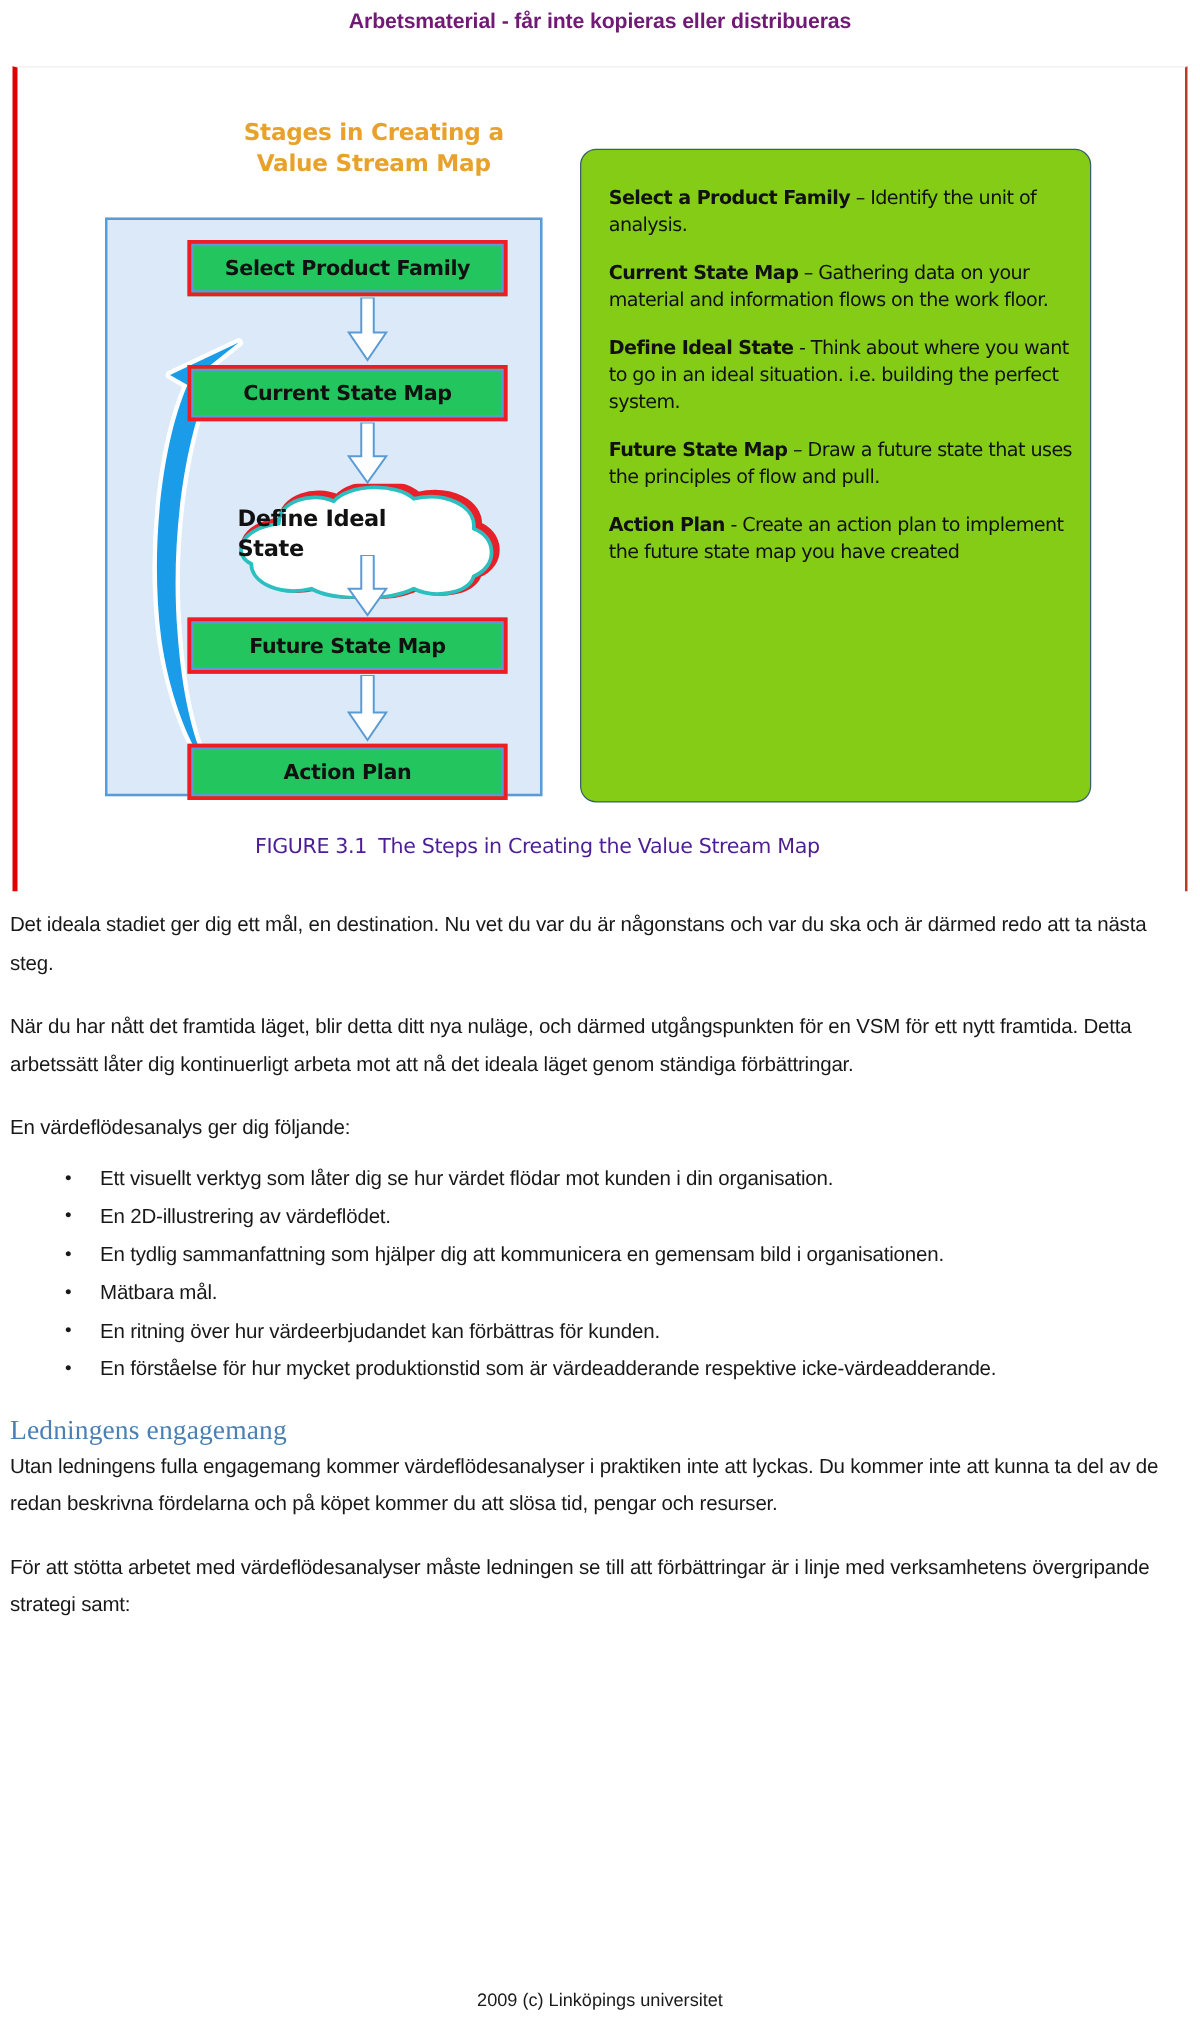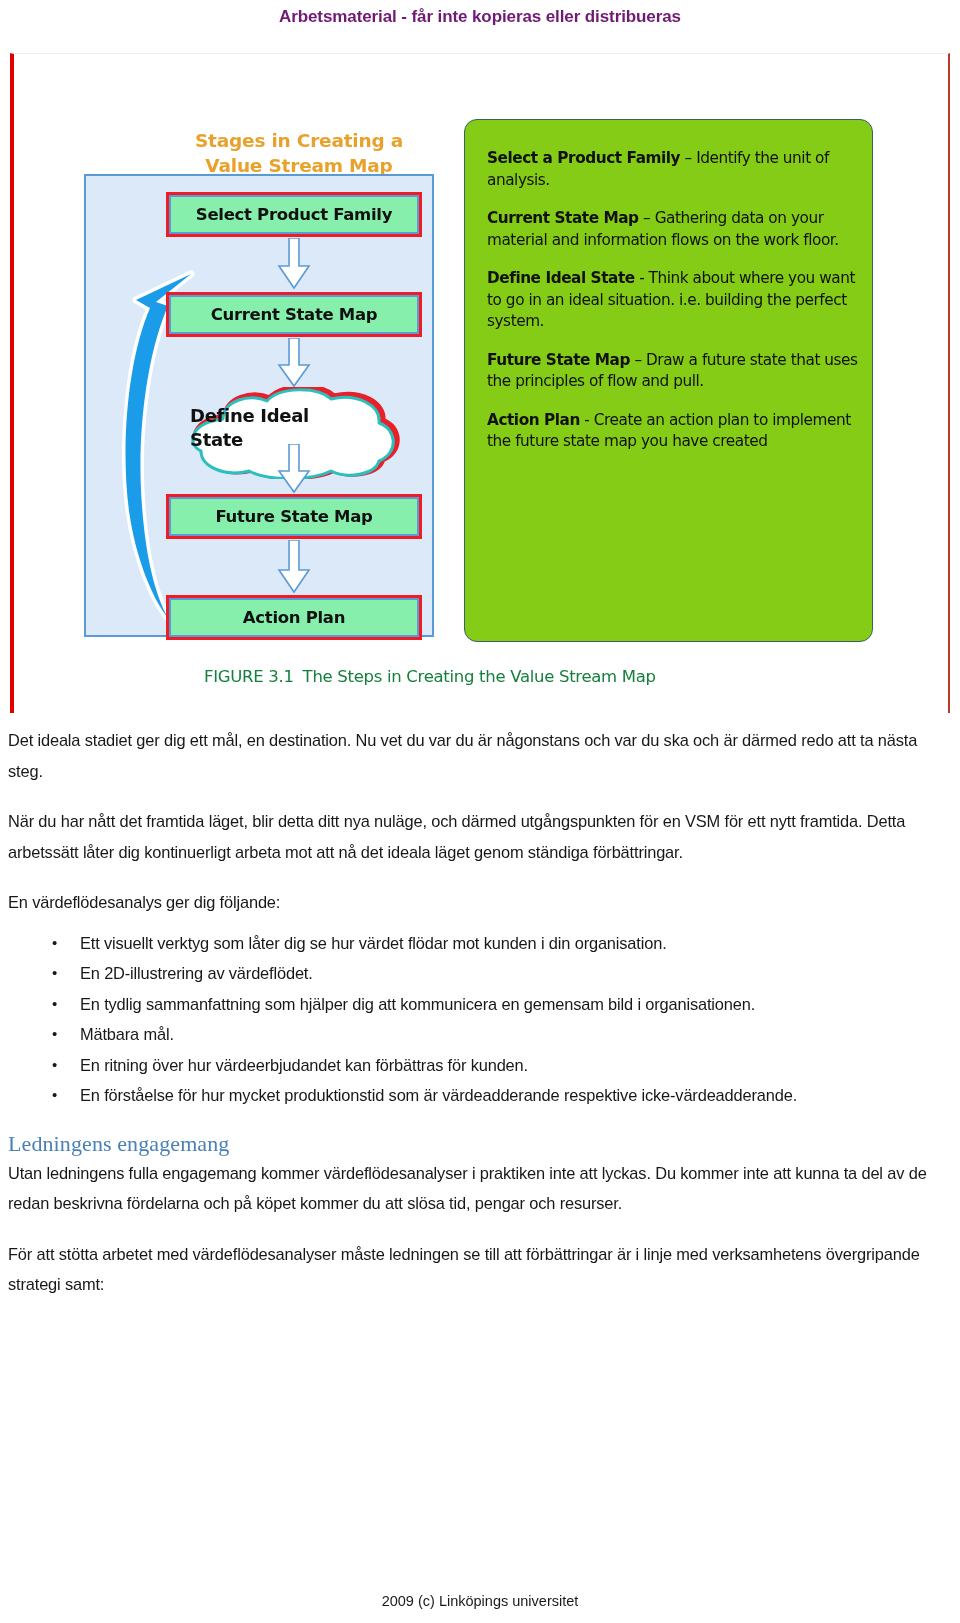--- a/index.html
+++ b/index.html
@@ -28,35 +28,35 @@
     position:absolute; left:10px; top:53px; width:940px; height:660px;
     border-left:4px solid #e00000;
     border-right:2px solid #b93a2a;
     border-top:1px solid #efeeee;
     background:#fff;
   }
   .figure-inner{ position:relative; width:100%; height:100%; }
 
   
   .flow-title{
-    position:absolute; left:150px; top:74px; width:270px;
+    position:absolute; left:150px; top:40px; width:270px;
     text-align:center;
     font-family:"DejaVu Sans", sans-serif;
     font-weight:bold; font-size:18.5px; line-height:25px;
     color:#e8a22b;
     letter-spacing:-0.2px;
   }
   .flow-panel{
     position:absolute; left:70px; top:120px; width:350px; height:463px;
     background:#dbe9f8;
     border:2px solid #5b9bd5;
   }
   .step-box{
-    position:absolute; left:80px; width:256px; height:45px;
-    background:#86efac;
+    position:absolute; left:64px; width:256px; height:45px;
+    background:#22c55e;
     border:3px solid #ee1c25;
     box-shadow: inset 0 0 0 2px #5b9bd5;
     display:flex; align-items:center; justify-content:center;
     font-family:"DejaVu Sans", sans-serif;
     font-weight:bold; font-size:16.5px; color:#111;
     letter-spacing:-0.3px;
   }
   .sb1{ top:16px; }
   .sb2{ top:116px; }
   .sb4{ top:318px; }
@@ -98,21 +98,21 @@
     font-family:"DejaVu Sans", sans-serif;
     font-size:15.3px; line-height:21.5px; color:#111;
     margin-bottom:17px; letter-spacing:-0.45px;
   }
   .tp-item b{ font-weight:bold; }
 
   
   .fig-caption{
     position:absolute; left:190px; top:613px;
     font-family:"DejaVu Sans", sans-serif;
-    font-size:16.5px; color:#15803d; letter-spacing:-0.3px;
+    font-size:16.5px; color:#4c1d95; letter-spacing:-0.3px;
   }
   .fig-caption .fc-lbl{ margin-right:9px; }
 
   
   .body-wrap{
     position:absolute; left:8px; top:725px; width:930px;
   }
   .para{
     font-family:"Liberation Sans", sans-serif;
     font-size:16.4px; line-height:30.5px; color:#181818;

